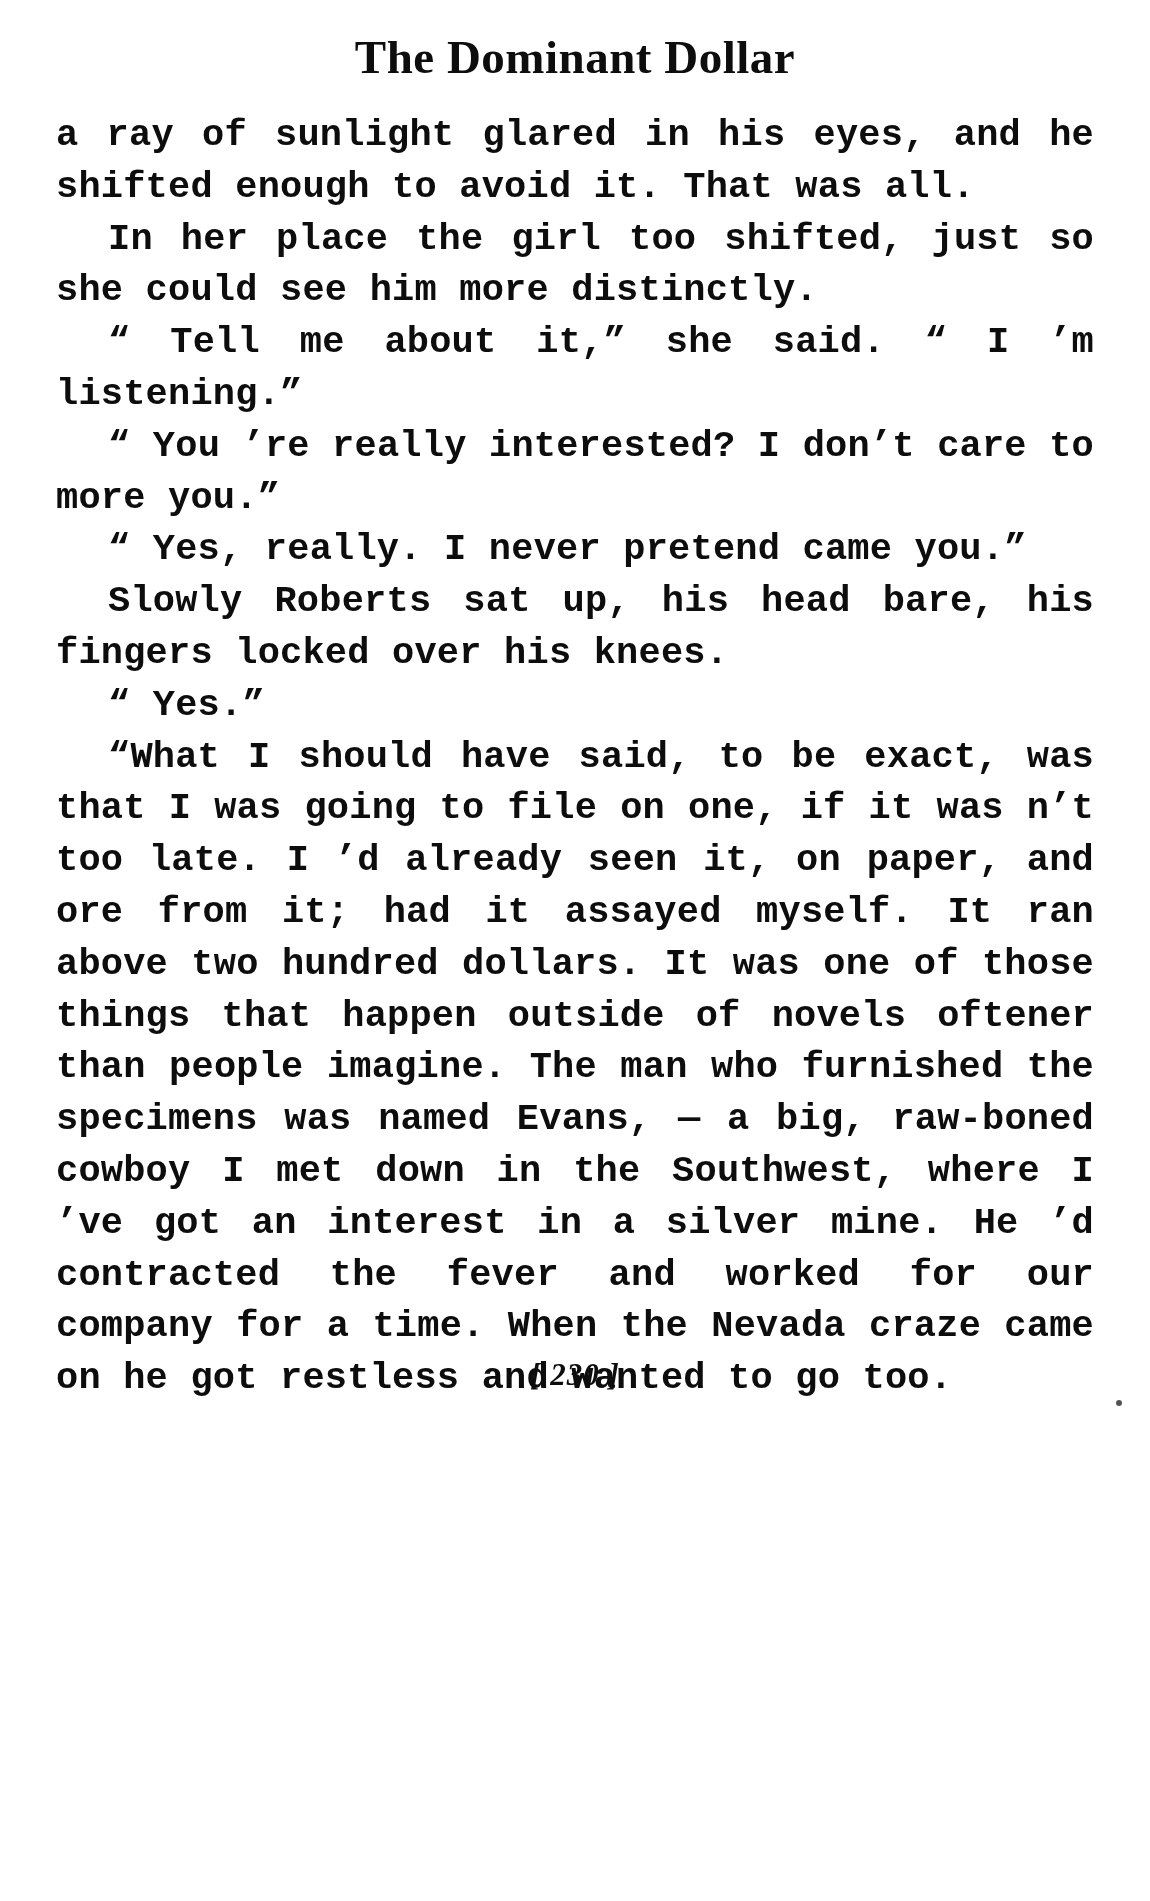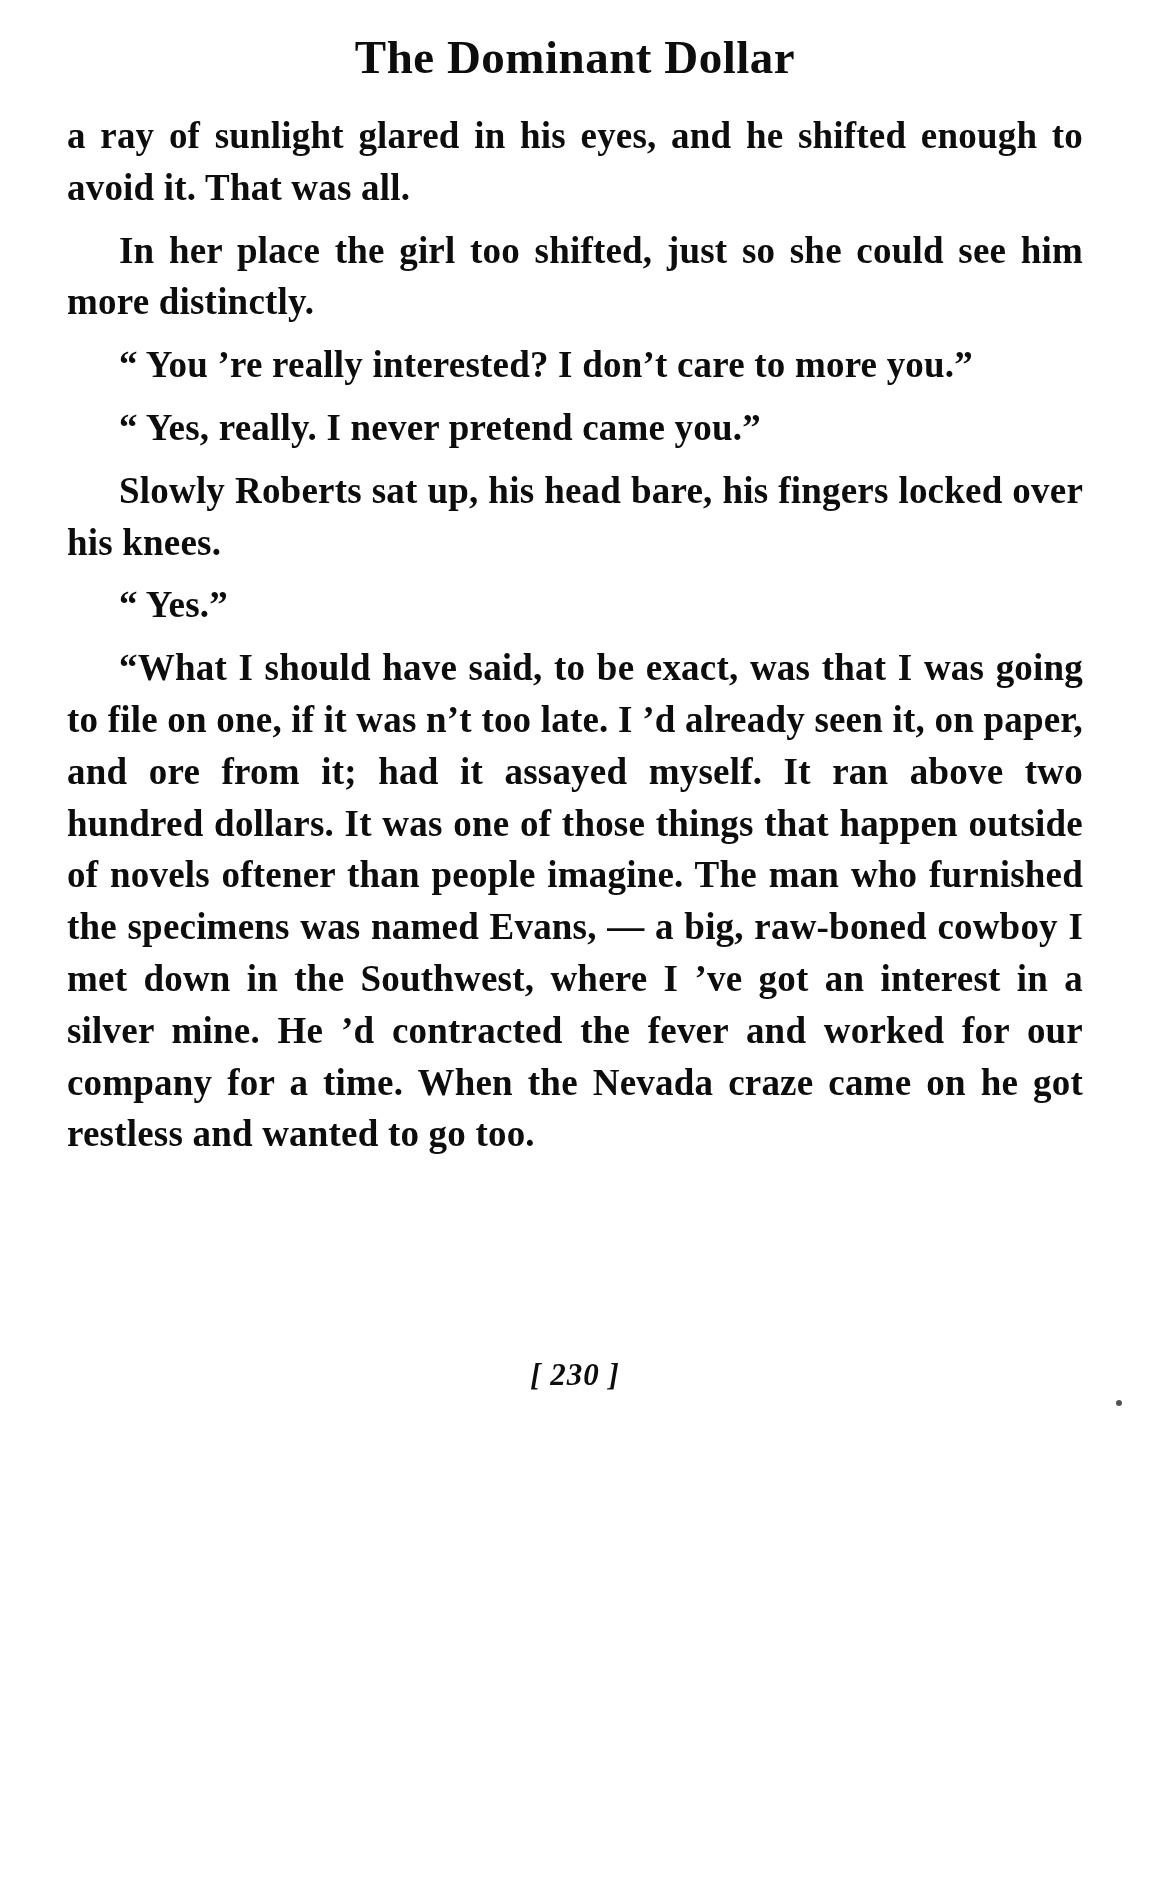--- a/index.html
+++ b/index.html
@@ -35,22 +35,23 @@
   .body-text {
     font-size: 37px;
     line-height: 1.40;
     text-align: justify;
     text-justify: inter-word;
     font-weight: 600;
     letter-spacing: 0.2px;
     padding: 0 8px;
   }
   .para {
-    margin: 11px;
+    margin: 0;
     text-indent: 0;
+    font-family: Liberation Mono, monospace;
   }
   .para.indent {
     text-indent: 52px;
   }
   
   .para {
     hyphens: none;
   }
   .folio {
     position: absolute;
@@ -77,20 +78,21 @@
 </head>
 <body>
 
 <div class="page">
 
   <div class="page-header">The Dominant Dollar</div>
 
   <div class="body-text">
     <p class="para">a ray of sunlight glared in his eyes, and he shifted enough to avoid it.  That was all.</p>
     <p class="para indent">In her place the girl too shifted, just so she could see him more distinctly.</p>
+    <p class="para indent">“ Tell me about it,” she said.  “ I ’m listening.”</p>
     <p class="para indent">“ You ’re really interested?  I don’t care to more you.”</p>
     <p class="para indent">“ Yes, really.  I never pretend came you.”</p>
     <p class="para indent">Slowly Roberts sat up, his head bare, his fingers locked over his knees.</p>
     <p class="para indent">“ Yes.”</p>
     <p class="para indent">“What I should have said, to be exact, was that I was going to file on one, if it was n’t too late.  I ’d already seen it, on paper, and ore from it; had it assayed myself.  It ran above two hundred dollars.  It was one of those things that happen outside of novels oftener than people imagine.  The man who furnished the specimens was named Evans, — a big, raw-boned cowboy I met down in the Southwest, where I ’ve got an interest in a silver mine.  He ’d contracted the fever and worked for our company for a time.  When the Nevada craze came on he got restless and wanted to go too.</p>
   </div>
 
   <div class="marginal-dot"></div>
 
   <div class="folio">[ 230 ]</div>

